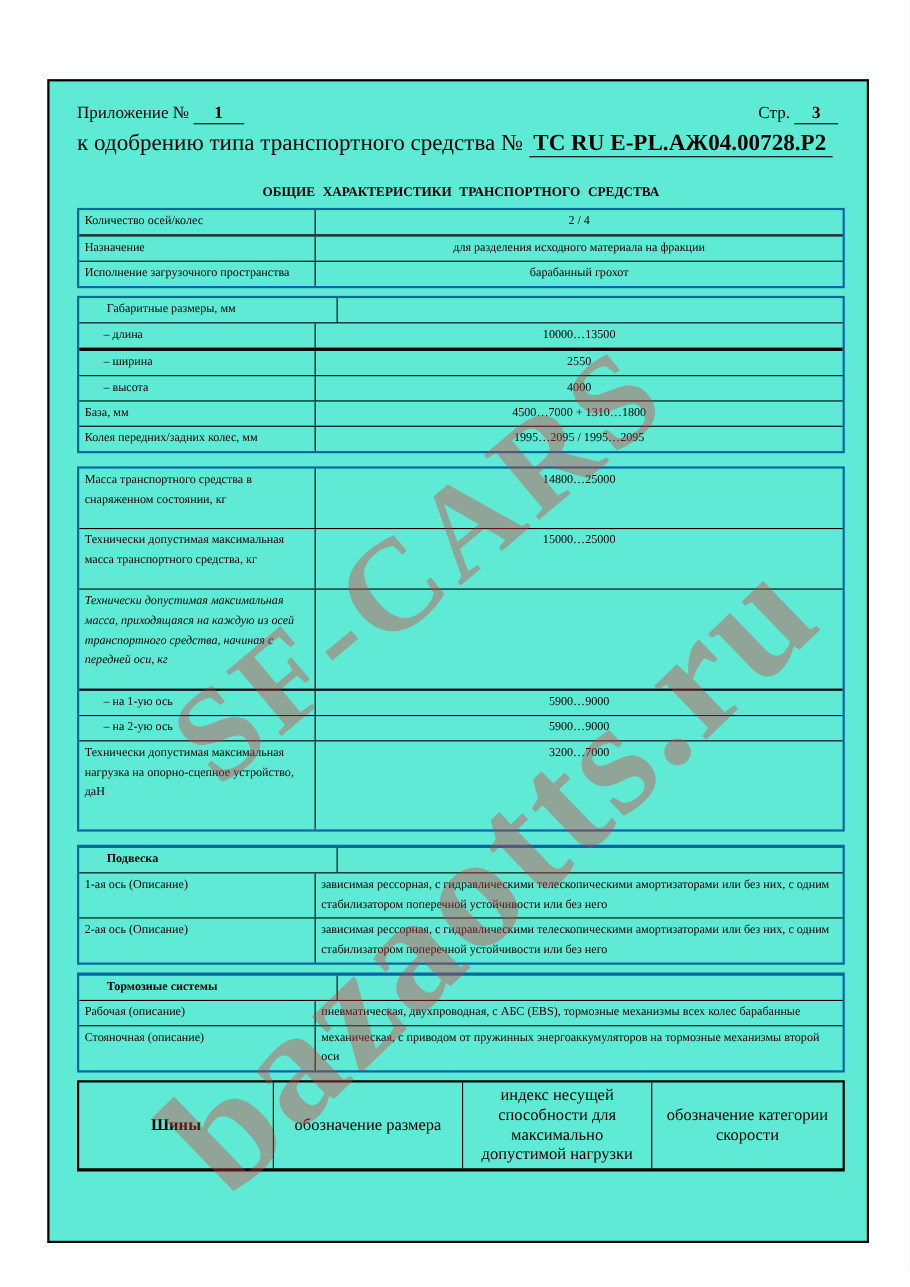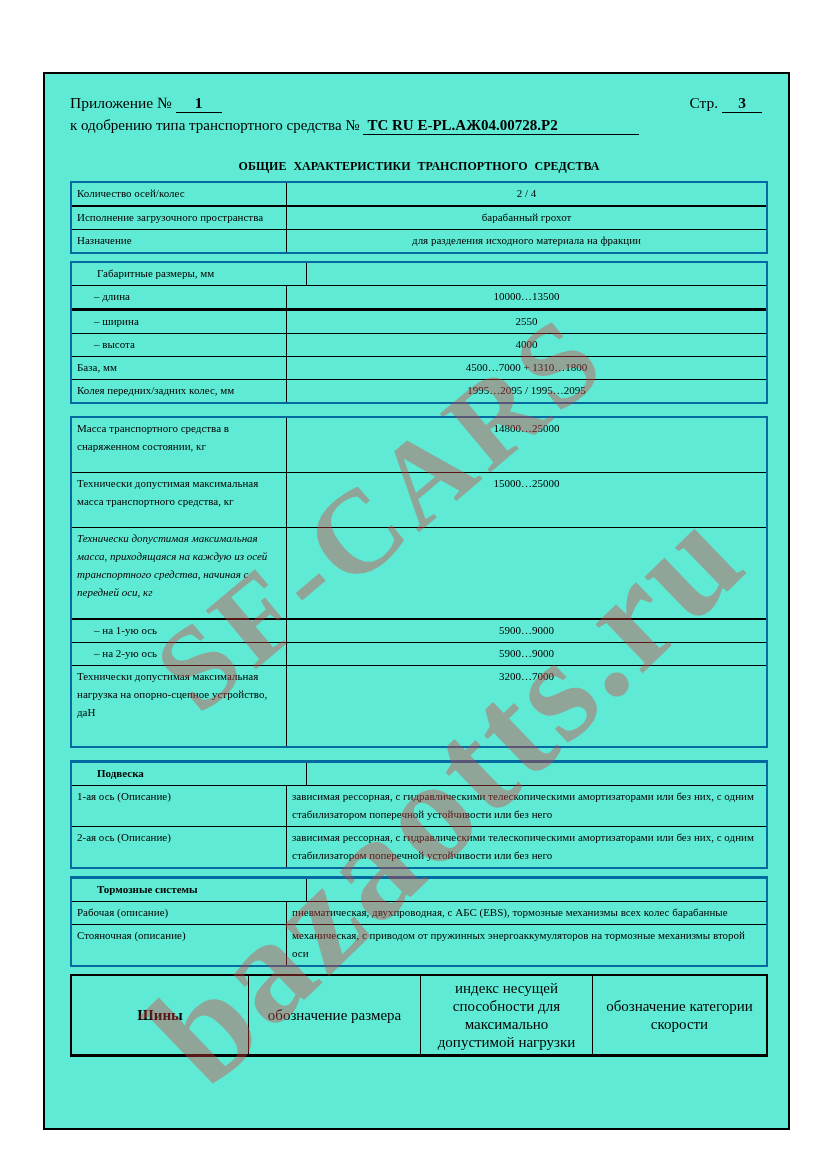--- a/index.html
+++ b/index.html
@@ -1,21 +1,21 @@
 <!DOCTYPE html>
 <html><head>
 <meta charset="utf-8">
 <style>
   html,body{margin:0;padding:0;background:#ffffff;}
   body{width:827px;height:1170px;position:relative;font-family:"Liberation Serif","DejaVu Serif",serif;color:#000;overflow:hidden;}
   .page-frame{position:absolute;left:43px;top:72px;width:743px;height:1054px;border:2px solid #000;background:#5eead4;overflow:hidden;}
   .inner{position:absolute;left:25px;top:0;width:698px;}
   
   .hdr-row1{display:flex;justify-content:space-between;margin-top:20px;font-size:15.5px;}
-  .hdr-row2{margin-top:4px;font-size:15px;}
+  .hdr-row2{margin-top:4px;font-size:21px;}
   .uline{font-weight:bold;border-bottom:1.5px solid #000;display:inline-block;text-align:center;}
   .u-num{min-width:46px;}
   .u-pg{min-width:40px;margin-right:6px;}
   .u-approval{min-width:272px;text-align:left;padding-left:4px;}
   .doc-title{margin-top:24px;text-align:center;font-weight:bold;font-size:12px;word-spacing:4px;}
   
   .tbl{border:2px solid #0369a1;margin-top:7px;font-size:11px;line-height:18px;}
   .tbl.mt12{margin-top:12px;}
   .row{display:flex;border-top:1px solid #000;}
   .row:first-child{border-top:none;}
@@ -67,27 +67,27 @@
       <span class="uline u-approval">ТС RU Е-PL.АЖ04.00728.Р2</span>
     </div>
 
     <div class="doc-title">ОБЩИЕ  ХАРАКТЕРИСТИКИ  ТРАНСПОРТНОГО СРЕДСТВА</div>
 
     <div class="tbl">
       <div class="row" style="border-bottom:1px solid #000;">
         <div class="c lab">Количество осей/колес</div>
         <div class="c val">2 / 4</div>
       </div>
+      <div class="row">
+        <div class="c lab">Назначение</div>
+        <div class="c val">для разделения исходного материала на фракции</div>
+      </div>
       <div class="row" style="border-top-width:1.5px;">
         <div class="c lab">Исполнение загрузочного пространства</div>
         <div class="c val">барабанный грохот</div>
-      </div>
-      <div class="row">
-        <div class="c lab">Назначение</div>
-        <div class="c val">для разделения исходного материала на фракции</div>
       </div>
     </div>
 
     <div class="tbl">
       <div class="row row-empty-hdr">
         <div class="c lab">Габаритные размеры, мм</div>
         <div class="c val"></div>
       </div>
       <div class="row bb3">
         <div class="c lab indent">–  длина</div>

